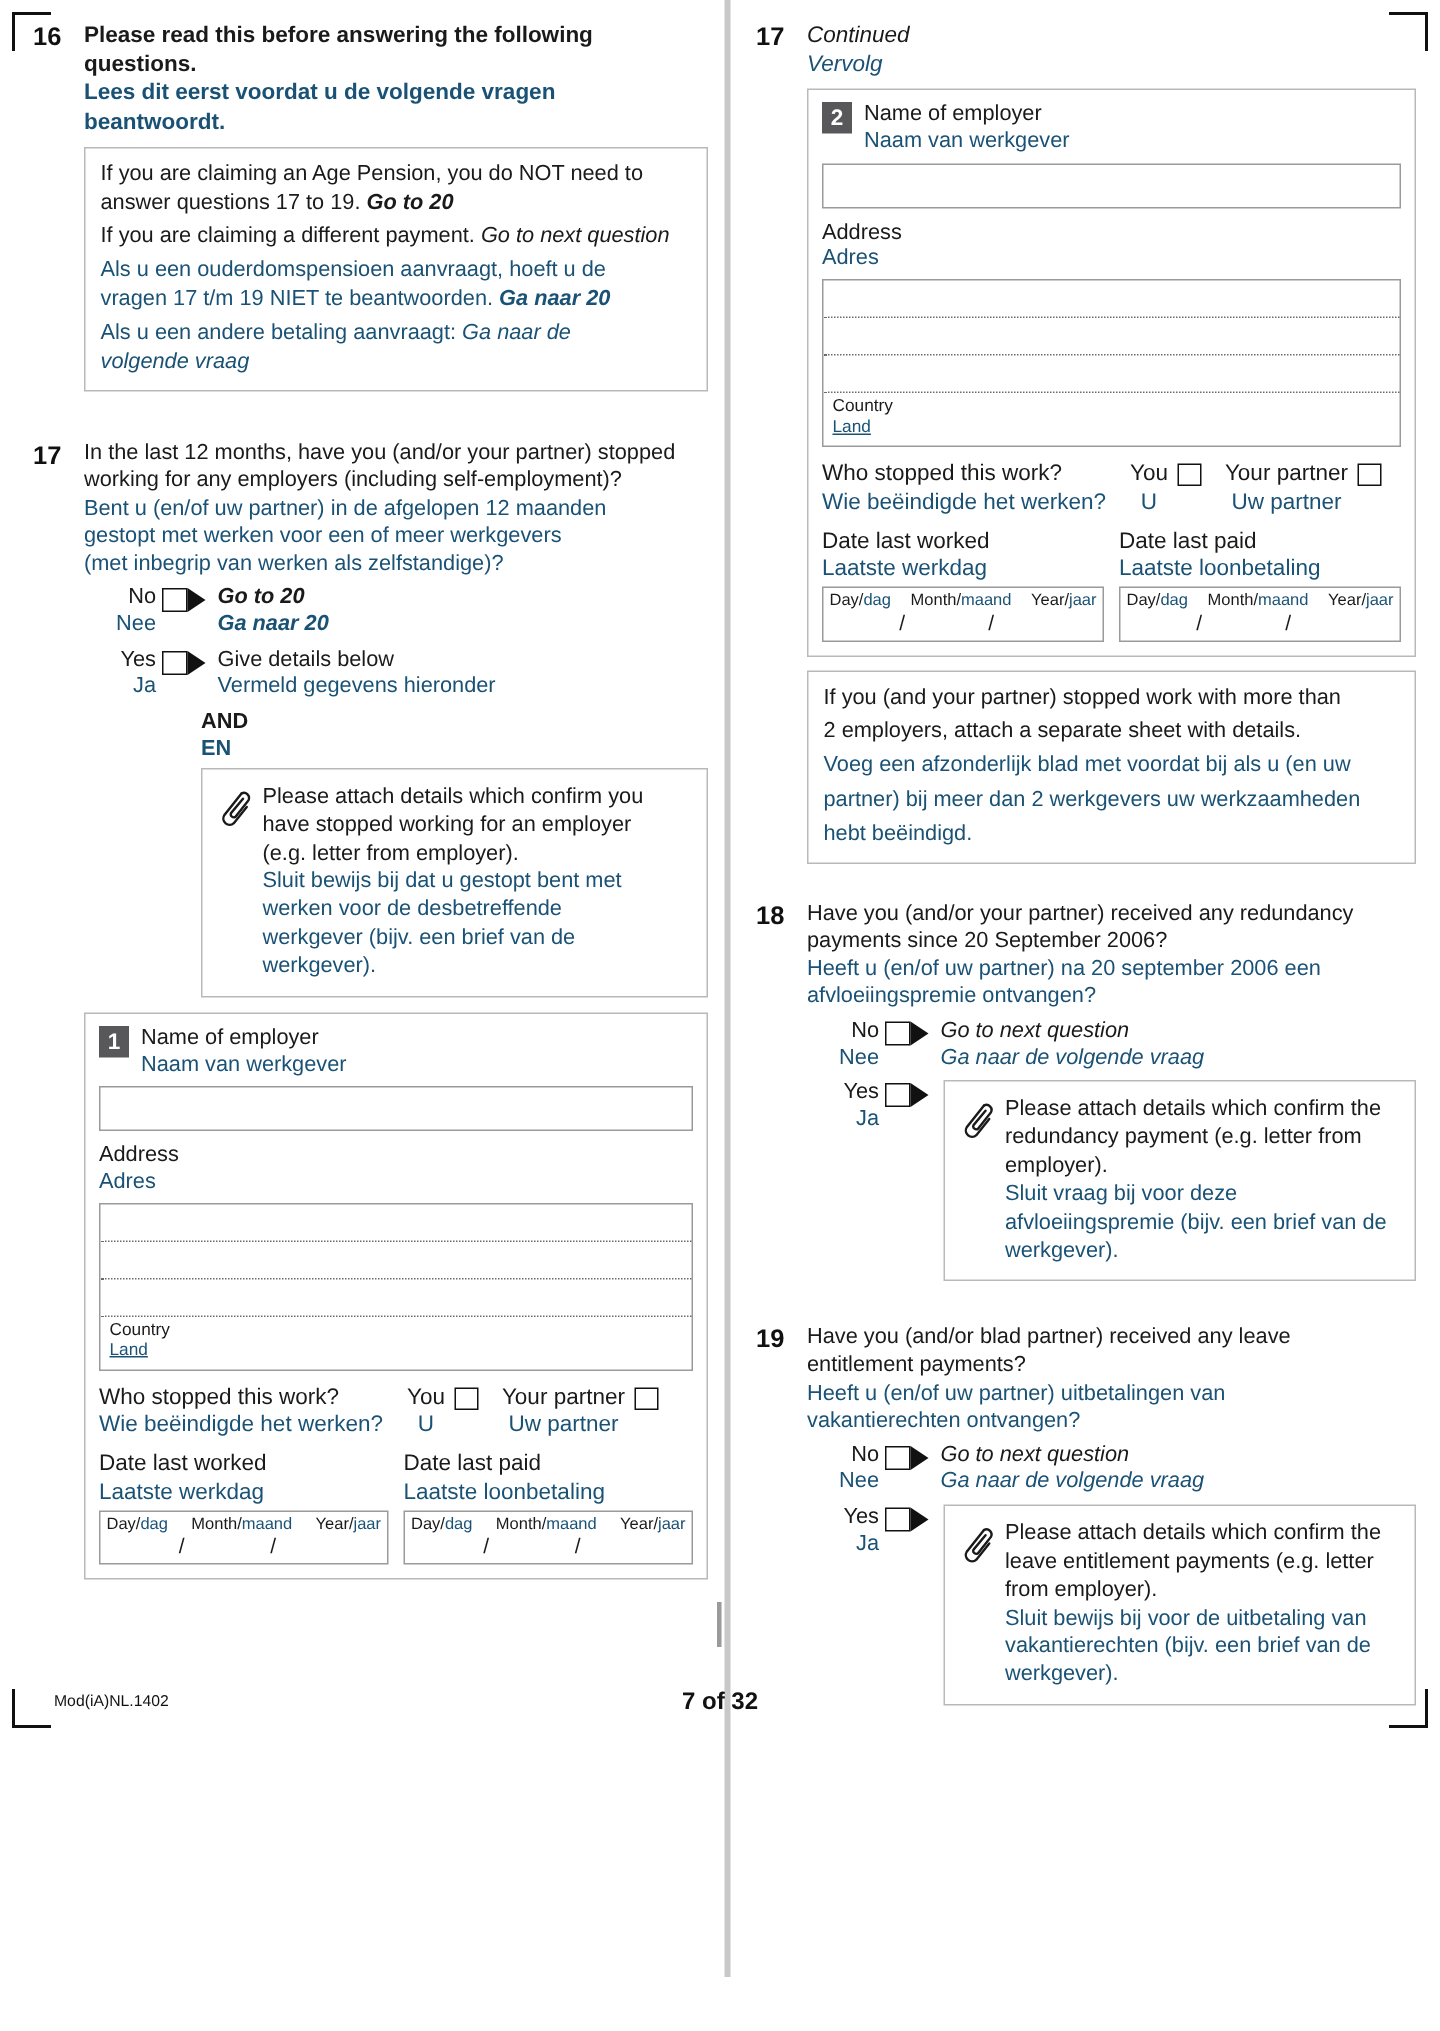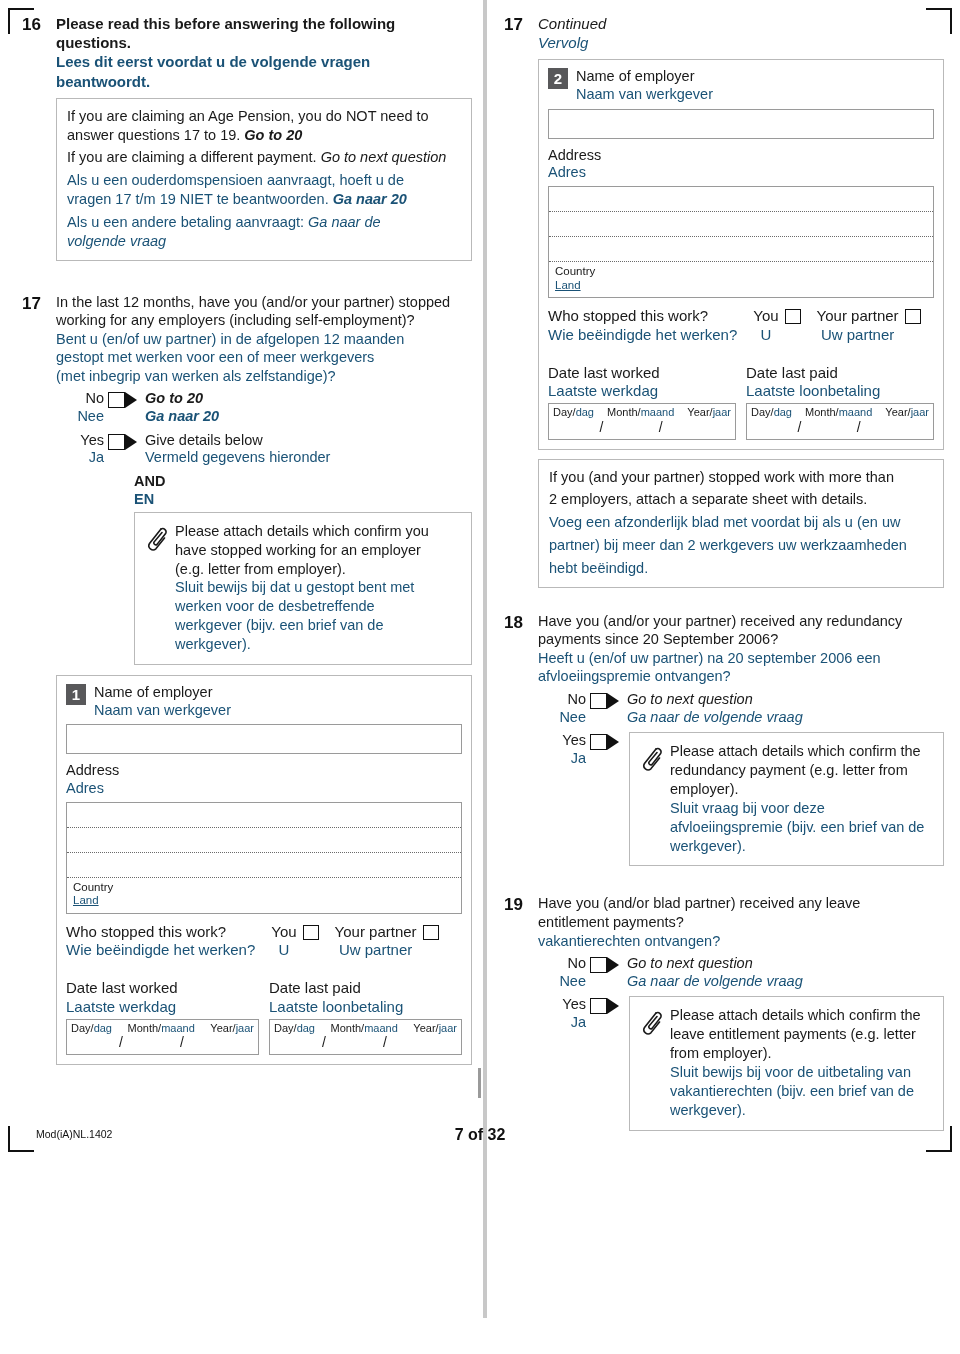--- a/index.html
+++ b/index.html
@@ -134,21 +134,21 @@
   .whoopt-txt { font-size: 15px; line-height: 1.22; text-align: center; }
   .whoopt-txt .en { display: block; }
   .whoopt-txt .nl { display: block; }
   .whochk {
     width: 16px; height: 15px; border: 1.4px solid #111; background: #fff;
     margin-left: 6px; margin-top: 2px; flex: 0 0 16px;
   }
 
   
   .daterow { display: flex; margin-top: 8px; gap: 10px; }
-  .datecell { flex: 1 1 0; margin-top: 12px; }
+  .datecell { flex: 1 1 0; }
   .datehdr { font-size: 15px; line-height: 1.22; }
   .datehdr .en { display: block; }
   .datehdr .nl { display: block; }
   .datebox { border: 1px solid #9a9a9a; margin-top: 3px; padding: 2px 4px 3px 4px; }
   .dmylabels { display: flex; justify-content: space-between; font-size: 11px; line-height: 1.2; }
   .dmyslash { display: flex; font-size: 14px; line-height: 1.1; height: 16px; }
   .dmyslash span { flex: 1 1 0; text-align: right; padding-right: 9px; }
   .dmyslash span:last-child { color: transparent; }
 
   
@@ -523,20 +523,21 @@
         </div>
       </div>
     </div>
 
     <div class="qblock" style="margin-top:26px;">
       <div class="qnum">19</div>
       <div class="qbody">
         <div class="qtext">
           <span class="line en">Have you (and/or blad partner) received any leave</span>
           <span class="line en">entitlement payments?</span>
+          <span class="line nl">Heeft u (en/of uw partner) uitbetalingen van</span>
           <span class="line nl">vakantierechten ontvangen?</span>
         </div>
         <div class="answers">
           <div class="arow">
             <div class="alabels">
               <span class="en">No</span>
               <span class="nl">Nee</span>
             </div>
             <div class="ctrl">
               <div class="chk"></div>

